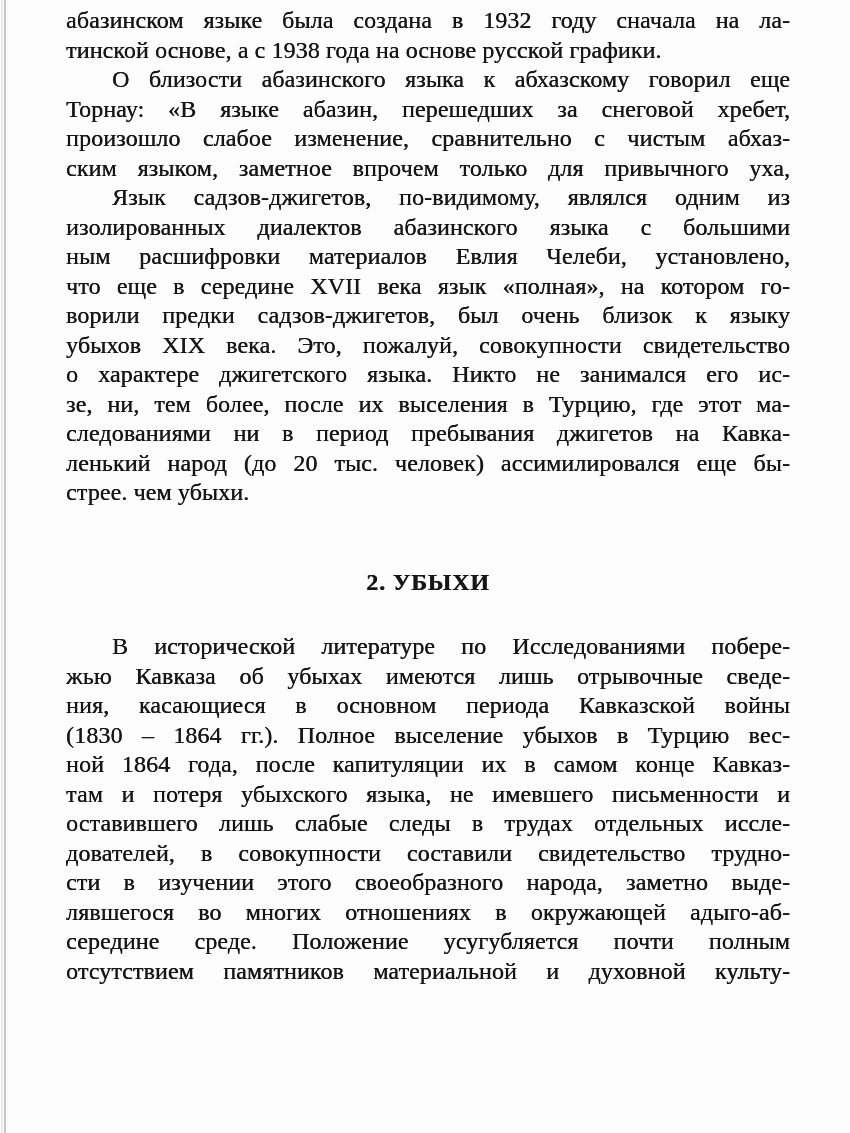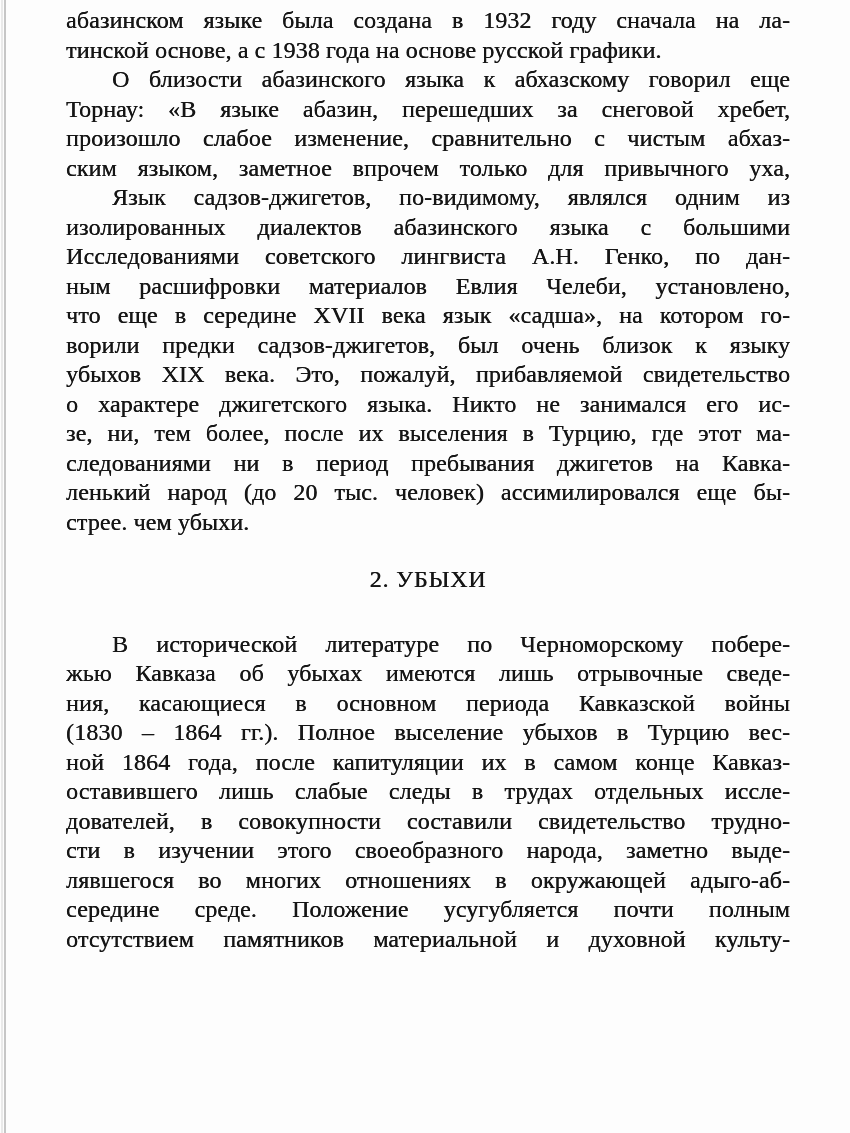--- a/index.html
+++ b/index.html
@@ -43,23 +43,23 @@
     text-align: justify;
     text-align-last: justify;
     letter-spacing: 0.1px;
     text-shadow: 0.35px 0 0 currentColor;
     overflow: hidden;
     white-space: normal;
   }
   .line.indent { text-indent: 46px; }
   .line.flush  { text-align-last: left; }
   .heading {
-    margin-top: 28px;
+    margin-top: 60px;
     margin-bottom: 35px;
-    font-weight: normal;
+    font-weight: bold;
     text-align: center;
     text-align-last: center;
     letter-spacing: 0.8px;
   }
 </style>
 </head>
 <body>
 
 <div class="page">
   <div class="edge-line"></div>
@@ -74,40 +74,40 @@
     <div>
       <div class="line indent">О близости абазинского языка к абхазскому говорил еще</div>
       <div class="line">Торнау: «В языке абазин, перешедших за снеговой хребет,</div>
       <div class="line">произошло слабое изменение, сравнительно с чистым абхаз-</div>
       <div class="line">ским языком, заметное впрочем только для привычного уха,</div>
     </div>
 
     <div>
       <div class="line indent">Язык садзов-джигетов, по-видимому, являлся одним из</div>
       <div class="line">изолированных диалектов абазинского языка с большими</div>
-      <div class="line">Исследованиями советского лингвиста А.Н. Генко, по дан-</div>
       <div class="line">ным расшифровки материалов Евлия Челеби, установлено,</div>
-      <div class="line">что еще в середине XVII века язык «садша», на котором го-</div>
+      <div class="line">что еще в середине XVII века язык «полная», на котором го-</div>
       <div class="line">ворили предки садзов-джигетов, был очень близок к языку</div>
-      <div class="line">убыхов XIX века. Это, пожалуй, прибавляемой свидетельство</div>
+      <div class="line">убыхов XIX века. Это, пожалуй, совокупности свидетельство</div>
       <div class="line">о характере джигетского языка. Никто не занимался его ис-</div>
       <div class="line">зе, ни, тем более, после их выселения в Турцию, где этот ма-</div>
       <div class="line">следованиями ни в период пребывания джигетов на Кавка-</div>
       <div class="line">ленький народ (до 20 тыс. человек) ассимилировался еще бы-</div>
       <div class="line flush">стрее. чем убыхи.</div>
     </div>
 
     <div class="line heading">2. УБЫХИ</div>
 
     <div>
-      <div class="line indent">В исторической литературе по Черноморскому побере-</div>
+      <div class="line indent">В исторической литературе по Исследованиями побере-</div>
       <div class="line">жью Кавказа об убыхах имеются лишь отрывочные сведе-</div>
       <div class="line">ния, касающиеся в основном периода Кавказской войны</div>
       <div class="line">(1830 – 1864 гг.). Полное выселение убыхов в Турцию вес-</div>
       <div class="line">ной 1864 года, после капитуляции их в самом конце Кавказ-</div>
+      <div class="line">там и потеря убыхского языка, не имевшего письменности и</div>
       <div class="line">оставившего лишь слабые следы в трудах отдельных иссле-</div>
       <div class="line">дователей, в совокупности составили свидетельство трудно-</div>
       <div class="line">сти в изучении этого своеобразного народа, заметно выде-</div>
       <div class="line">лявшегося во многих отношениях в окружающей адыго-аб-</div>
       <div class="line">середине среде. Положение усугубляется почти полным</div>
       <div class="line">отсутствием памятников материальной и духовной культу-</div>
     </div>
 
   </div>
 </div>

